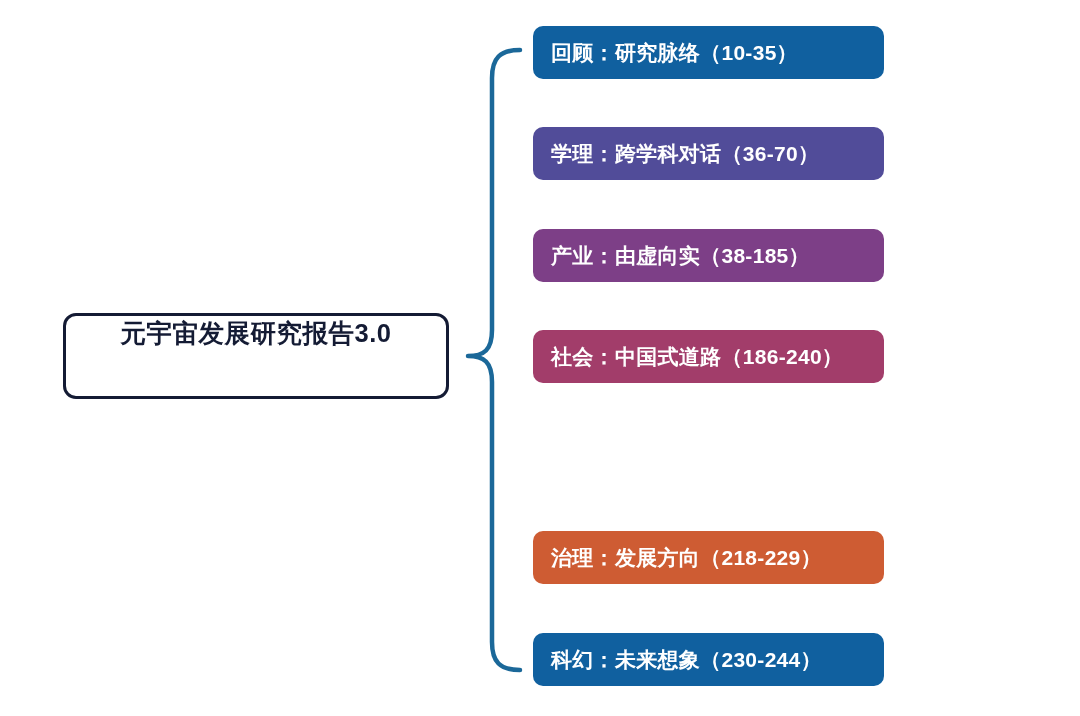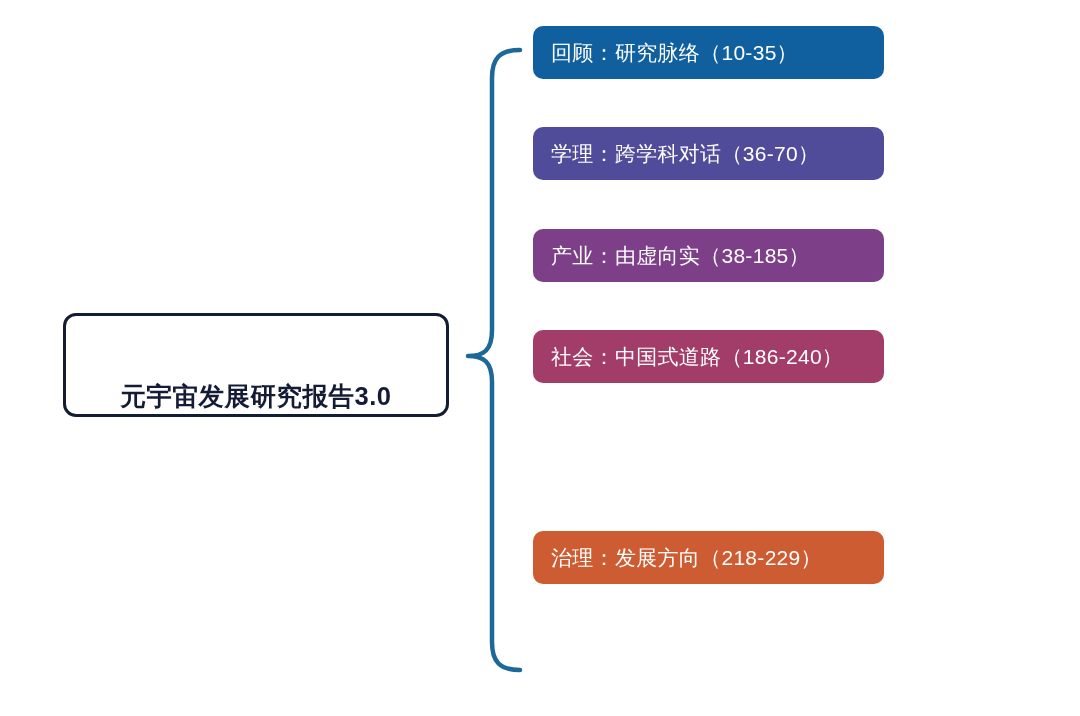--- a/index.html
+++ b/index.html
@@ -18,27 +18,27 @@
     width: 1080px;
     height: 716px;
   }
 
   
   #root-node {
     position: absolute;
     left: 63px;
     top: 313px;
     width: 386px;
-    height: 104px;
+    height: 86px;
     box-sizing: border-box;
     border: 3.5px solid #141b34;
     border-radius: 13px;
     background: #ffffff;
     display: flex;
-    align-items: flex-end;
+    align-items: flex-start;
     justify-content: center;
   }
   #root-label {
     font-size: 25.5px;
     font-weight: bold;
     color: #141b34;
     letter-spacing: 0.5px;
     white-space: nowrap;
   }
 
@@ -59,21 +59,21 @@
     width: 351px;
     height: 53px;
     border-radius: 10px;
     display: flex;
     align-items: center;
     box-sizing: border-box;
     padding-left: 18px;
   }
   .branch-label {
     font-size: 21px;
-    font-weight: normal;
+    font-weight: bold;
     color: #ffffff;
     letter-spacing: 0.3px;
     white-space: nowrap;
   }
 </style>
 </head>
 <body>
 
 <div id="canvas">
 
@@ -99,14 +99,17 @@
   </div>
   <div class="branch-box" style="top:229px; background:#7d3f87;">
     <span class="branch-label">产业：由虚向实（38-185）</span>
   </div>
   <div class="branch-box" style="top:330px; background:#a23d6a;">
     <span class="branch-label">社会：中国式道路（186-240）</span>
   </div>
   <div class="branch-box" style="top:531px; background:#ce5c33;">
     <span class="branch-label">治理：发展方向（218-229）</span>
   </div>
+  <div class="branch-box" style="top:633px; background:#10609f;">
+    <span class="branch-label">科幻：未来想象（230-244）</span>
+  </div>
 
 </div>
 
 </body></html>

